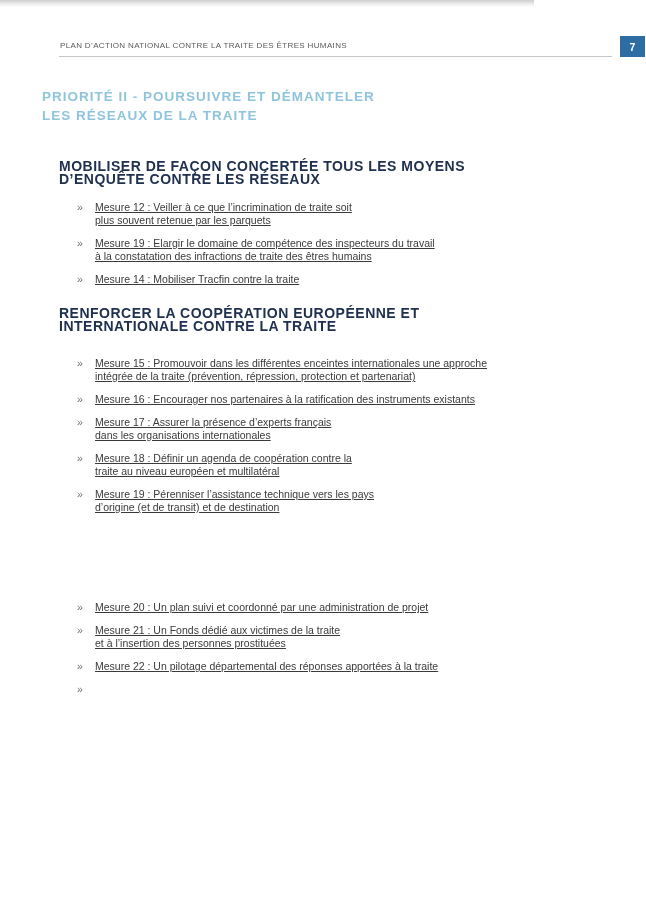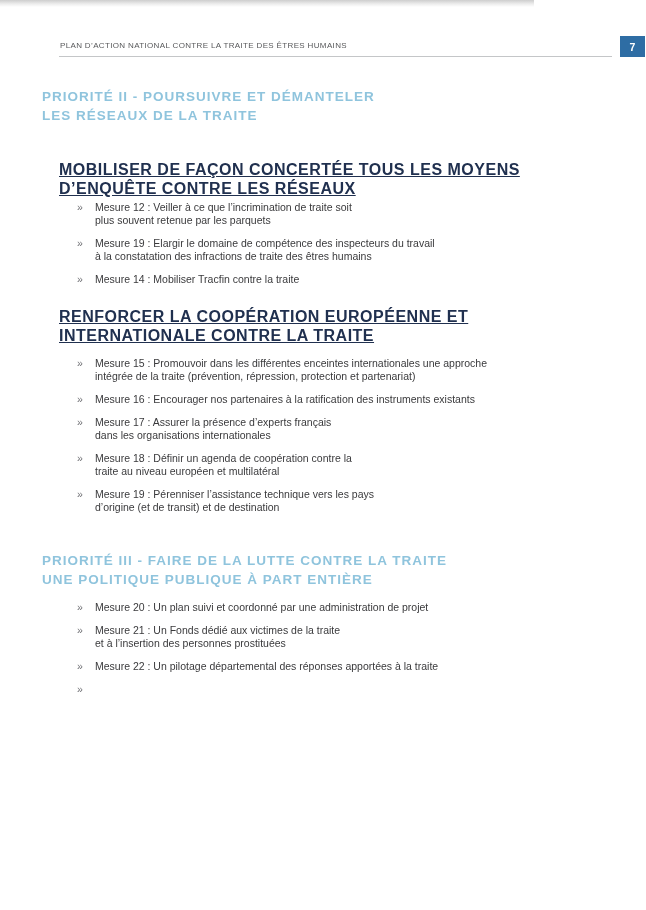--- a/index.html
+++ b/index.html
@@ -36,39 +36,40 @@
     position:absolute; left:42px;
     color:var(--accent-light-blue, #8fc4dd);
     font-size:13.5px; font-weight:bold; letter-spacing:1px;
     line-height:19px; white-space:pre-line;
   }
   #priority2-title { top:87px; }
   #priority3-title { top:551px; }
   .sub-heading {
     position:absolute; left:59px;
     color:var(--heading-navy, #20304f);
-    font-size:16px; font-weight:bold; letter-spacing:.5px;
-    line-height:19px; white-space:pre-line;text-decoration:underline;
+    font-size:14px; font-weight:bold; letter-spacing:.5px;
+    line-height:13px; white-space:pre-line;
   }
   #group1-heading { top:160px; }
   #group2-heading { top:307px; }
   .measure-list {
     position:absolute; left:77px; list-style:none;
   }
   #group1-list { top:201px; }
   #group2-list { top:357px; }
   #priority3-list { top:601px; }
   .measure { display:flex; margin-bottom:10px; }
   .bullet {
     flex:0 0 18px; width:18px;
     color:#707175; font-size:10.5px; line-height:13px;
   }
   .measure-text {
     font-size:10.5px; line-height:13px; color:#3a3a3c;
     white-space:pre-line;
+    text-decoration:underline;
   }
 </style>
 </head>
 <body>
 
 <div class="page">
   <div class="top-shadow"></div>
 
   <span class="header-title">PLAN D’ACTION NATIONAL CONTRE LA TRAITE DES ÊTRES HUMAINS</span>
   <div class="header-rule"></div>
@@ -120,22 +121,20 @@
       <span class="measure-text">Mesure 18 : Définir un agenda de coopération contre la
 traite au niveau européen et multilatéral</span>
     </li>
     <li class="measure">
       <span class="bullet">»</span>
       <span class="measure-text">Mesure 19 : Pérenniser l’assistance technique vers les pays
 d’origine (et de transit) et de destination</span>
     </li>
   </ul>
 
-  <h1 id="priority3-title" class="priority-title">PRIORITÉ III - FAIRE DE LA LUTTE CONTRE LA TRAITE
-UNE POLITIQUE PUBLIQUE À PART ENTIÈRE</h1>
   <ul id="priority3-list" class="measure-list">
     <li class="measure">
       <span class="bullet">»</span>
       <span class="measure-text">Mesure 20 : Un plan suivi et coordonné par une administration de projet</span>
     </li>
     <li class="measure">
       <span class="bullet">»</span>
       <span class="measure-text">Mesure 21 : Un Fonds dédié aux victimes de la traite
 et à l’insertion des personnes prostituées</span>
     </li>

